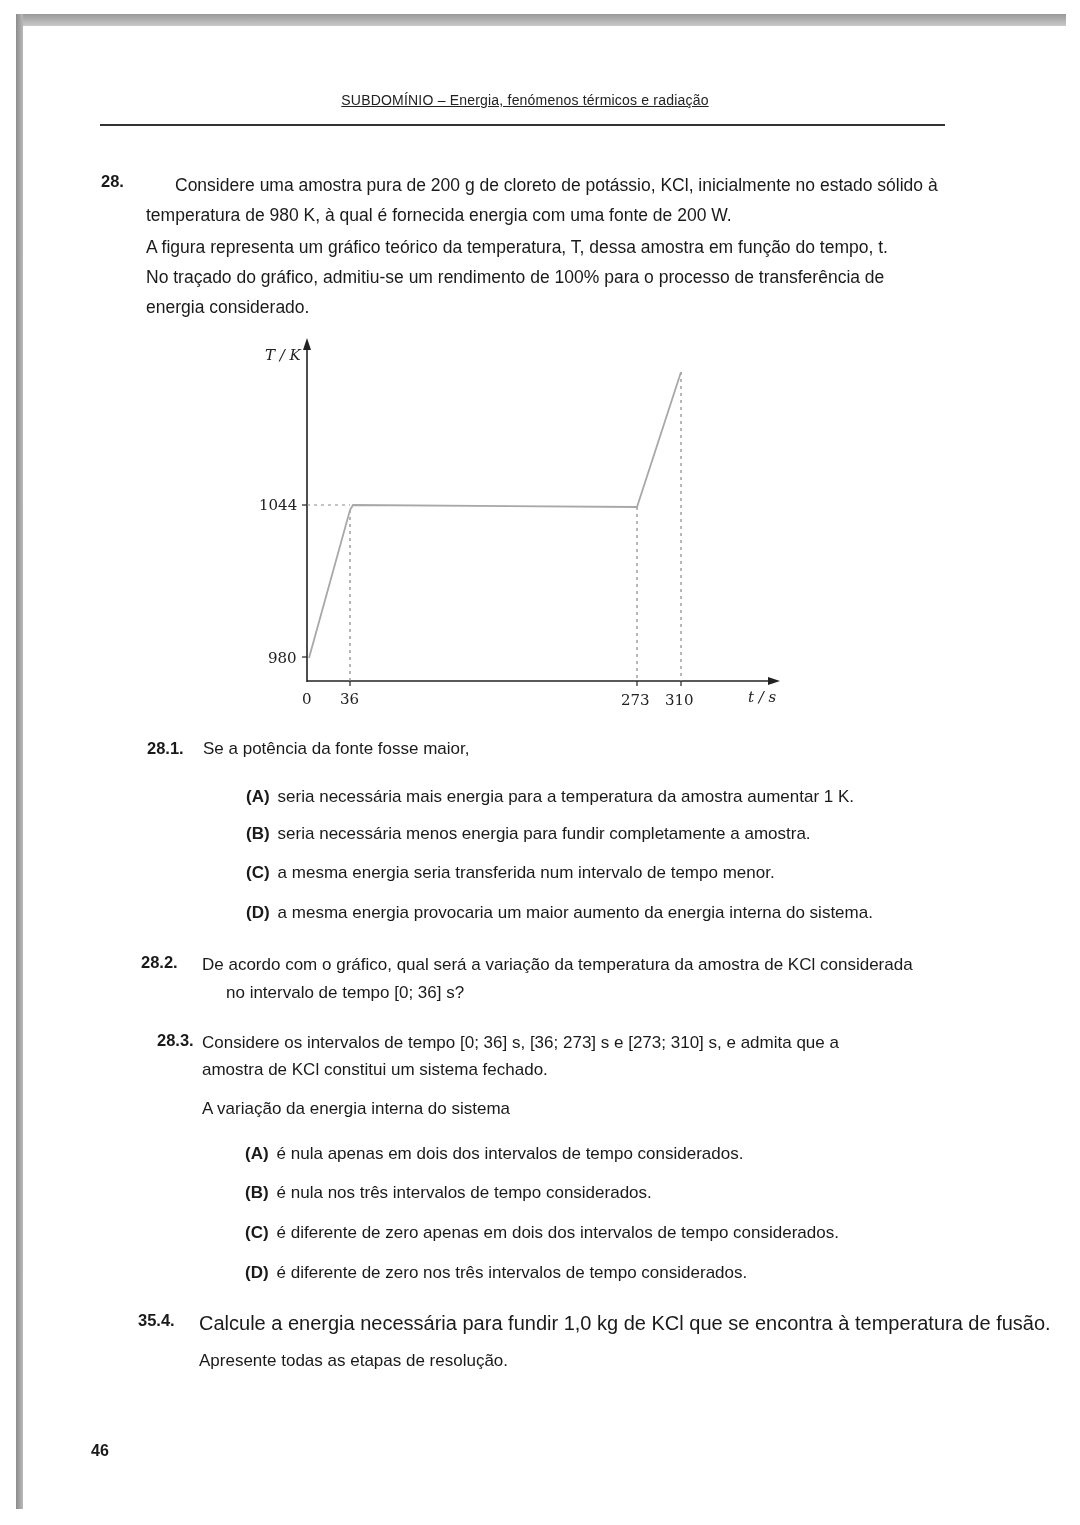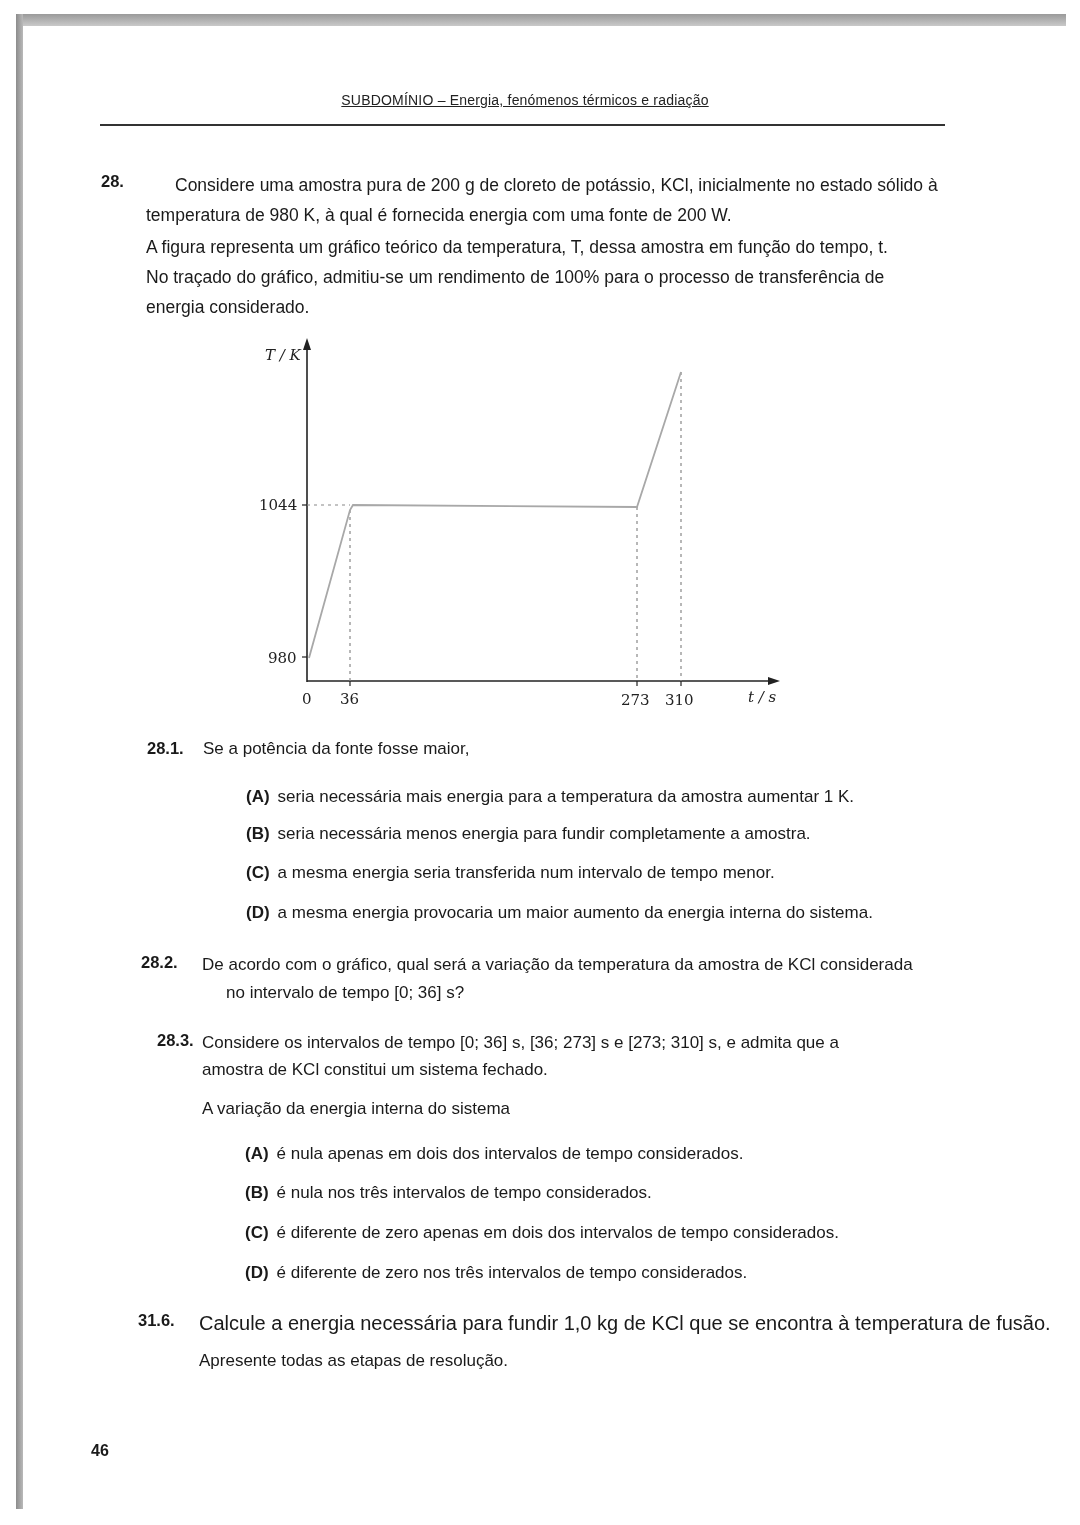--- a/index.html
+++ b/index.html
@@ -102,17 +102,17 @@
 <div class="opt" style="left:202px; top:1181px;">
   <span class="letter">(B)</span><span>é nula nos três intervalos de tempo considerados.</span>
 </div>
 <div class="opt" style="left:202px; top:1221px;">
   <span class="letter">(C)</span><span>é diferente de zero apenas em dois dos intervalos de tempo considerados.</span>
 </div>
 <div class="opt" style="left:202px; top:1261px;">
   <span class="letter">(D)</span><span>é diferente de zero nos três intervalos de tempo considerados.</span>
 </div>
 
-<div class="qnum" style="left:138px; top:1311px;">31.6.</div>
+<div class="qnum" style="left:138px; top:1311px;">35.4.</div>
 <div class="para" style="left:199px; top:1308px; font-size:20px;">Calcule a energia necessária para fundir 1,0 kg de KCl que se encontra à temperatura de fusão.</div>
 <div class="para" style="left:199px; top:1346px; font-size:17px;">Apresente todas as etapas de resolução.</div>
 
 <div class="page-num">46</div>
 
 </body></html>

